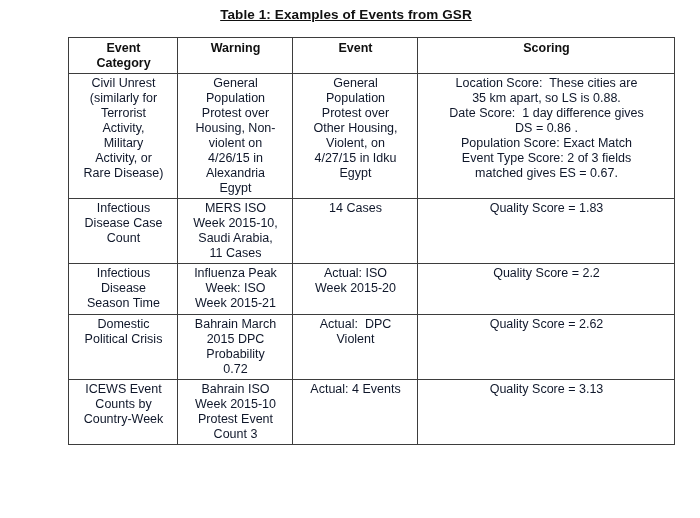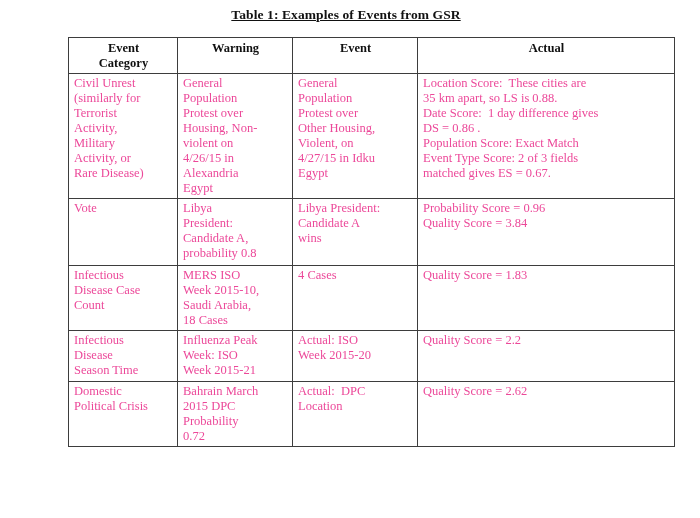--- a/index.html
+++ b/index.html
@@ -5,21 +5,21 @@
   html, body {
     margin: 0;
     padding: 0;
     background: #ffffff;
   }
   #page {
     position: relative;
     width: 700px;
     height: 518px;
     background: #ffffff;
-    font-family: Liberation Serif, serif;
+    font-family: Liberation Sans, sans-serif;
     color: #111111;
     overflow: hidden;
   }
   .doc-title {
     position: absolute;
     top: 7px;
     left: 0;
     width: 692px;
     text-align: center;
     font-size: 13.5px;
@@ -38,22 +38,22 @@
     font-size: 12.5px;
     line-height: 15px;
   }
   table.gsr td, table.gsr th {
     border: 1px solid #3d3d3d;
     vertical-align: top;
     padding: 2px 4px 2px 5px;
     white-space: pre-wrap;
     overflow: hidden;
     font-weight: normal;
-    text-align: left;
-    color: #ec4899;
+    text-align: center;
+    color: #0f172a;
   }
   table.gsr th {
     font-weight: bold;
     text-align: center;
     padding-top: 3px;
     color: #101010;
   }
   
   col.c1 { width: 109px; }
   col.c2 { width: 115px; }
@@ -80,21 +80,21 @@
         <col class="c2">
         <col class="c3">
         <col class="c4">
     </colgroup>
     <tbody>
       <tr class="hrow">
         <th>Event
 Category</th>
         <th>Warning</th>
         <th>Event</th>
-        <th>Actual</th>
+        <th>Scoring</th>
       </tr>
 
       <tr class="r0">
         <td>Civil Unrest
 (similarly for
 Terrorist
 Activity,
 Military
 Activity, or
 Rare Disease)</td>
@@ -115,42 +115,30 @@
 Egypt</td>
         <td>Location Score:  These cities are
 35 km apart, so LS is 0.88.
 Date Score:  1 day difference gives
 DS = 0.86 .
 Population Score: Exact Match
 Event Type Score: 2 of 3 fields
 matched gives ES = 0.67.</td>
       </tr>
 
-      <tr class="r1">
-        <td>Vote</td>
-        <td>Libya
-President:
-Candidate A,
-probability 0.8</td>
-        <td>Libya President:
-Candidate A
-wins</td>
-        <td>Probability Score = 0.96
-Quality Score = 3.84</td>
-      </tr>
 
       <tr class="r2">
         <td>Infectious
 Disease Case
 Count</td>
         <td>MERS ISO
 Week 2015-10,
 Saudi Arabia,
-18 Cases</td>
-        <td>4 Cases</td>
+11 Cases</td>
+        <td>14 Cases</td>
         <td>Quality Score = 1.83</td>
       </tr>
 
       <tr class="r3">
         <td>Infectious
 Disease
 Season Time</td>
         <td>Influenza Peak
 Week: ISO
 Week 2015-21</td>
@@ -160,20 +148,31 @@
       </tr>
 
       <tr class="r4">
         <td>Domestic
 Political Crisis</td>
         <td>Bahrain March
 2015 DPC
 Probability
 0.72</td>
         <td>Actual:  DPC
-Location</td>
+Violent</td>
         <td>Quality Score = 2.62</td>
       </tr>
 
+      <tr class="r5">
+        <td>ICEWS Event
+Counts by
+Country-Week</td>
+        <td>Bahrain ISO
+Week 2015-10
+Protest Event
+Count 3</td>
+        <td>Actual: 4 Events</td>
+        <td>Quality Score = 3.13</td>
+      </tr>
     </tbody>
   </table>
 
 </div>
 
 </body></html>

